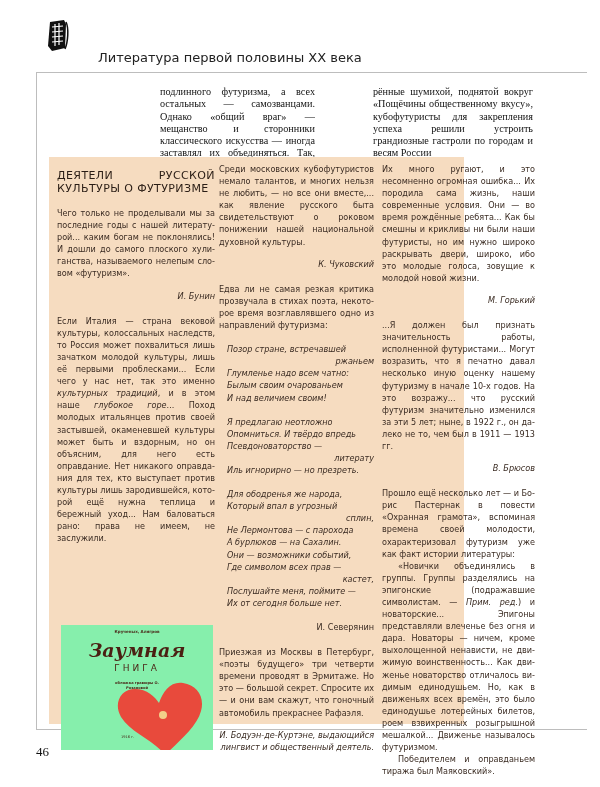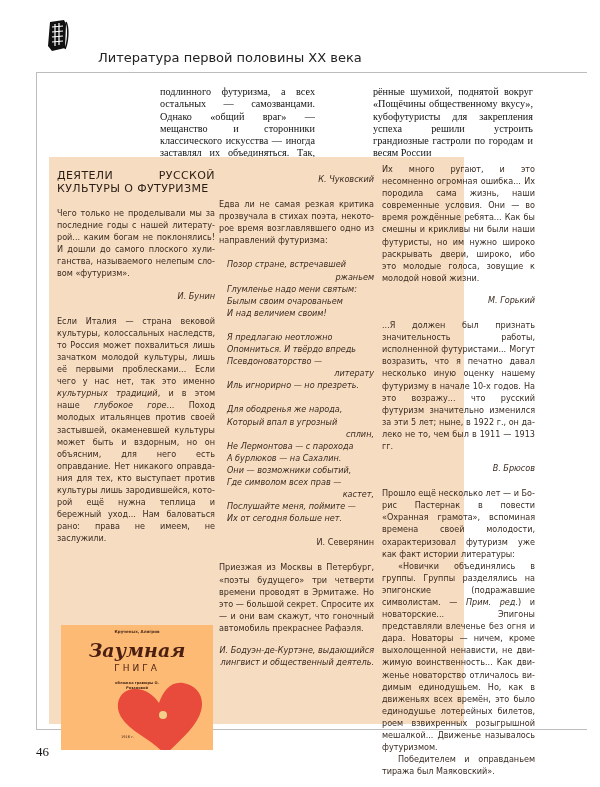--- a/index.html
+++ b/index.html
@@ -44,21 +44,21 @@
     text-align: right; font-style: italic; margin: 10px 0 13px 0;
   }
   .it { font-style: italic; }
   .poem { font-style: italic; margin: 12px 0 0 8px; }
   .poem .stanza { margin-bottom: 12px; }
   .poem .ln { display: block; }
   .poem .rt { display: block; text-align: right; }
   .indent { text-indent: 16px; }
   .cover {
     position: absolute; left: 12px; top: 468px; width: 152px; height: 125px;
-    background: #fdba74; overflow: hidden;
+    background: #86efac; overflow: hidden;
   }
   .cover-authors {
     position: absolute; top: 4px; left: 0; width: 100%; text-align: center;
     font-family: "DejaVu Sans", sans-serif; font-size: 4px; line-height: 5px; color: #4a2a1a; font-weight: bold;
   }
   .cover-title1 {
     position: absolute; top: 14px; left: 0; width: 100%; text-align: center;
     font-family: "DejaVu Serif", serif; font-style: italic; font-weight: bold; font-size: 19px; color: #4a1f12;
   }
   .cover-title2 {
@@ -112,30 +112,31 @@
       <div class="author">И. Бунин</div>
     </div>
 
     <div class="quote">
       <p><span>Если Италия — страна вековой куль­туры, колоссальных наследств, то Россия может похвалиться лишь за­чатком молодой культуры, лишь её первыми проблесками... Если чего у нас нет, так это именно </span><span class="it">культурных традиций</span><span>, и в этом наше </span><span class="it">глубокое го­ре</span><span>... Поход молодых итальянцев против своей застывшей, окамене­вшей культуры может быть и вздор­ным, но он объясним, для него есть оправдание. Нет никакого оправда­ния для тех, кто выступает против культуры лишь зародившейся, кото­рой ещё нужна теплица и бережный уход... Нам баловаться рано: права не имеем, не заслужили.</span></p>
     </div>
   </div>
 
   <div class="scol c2">
     <div class="quote">
+      <p>Среди московских кубофутуристов немало талантов, и многих нельзя не любить, — но все они вместе,... как явление русского быта свидетель­ствуют о роковом понижении нашей национальной духовной культуры.</p>
       <div class="author">К. Чуковский</div>
     </div>
 
     <div class="quote">
       <p>Едва ли не самая резкая критика прозвучала в стихах поэта, некото­рое время возглавлявшего одно из направлений футуризма:</p>
       <div class="poem">
         <div class="stanza">
           <span class="ln">Позор стране, встречавшей</span>
           <span class="rt">ржаньем</span>
-          <span class="ln">Глумленье надо мени святым:</span>
+          <span class="ln">Глумленье надо всем чатно:</span>
           <span class="ln">Былым своим очарованьем</span>
           <span class="ln">И над величием своим!</span>
         </div>
         <div class="stanza">
           <span class="ln">Я предлагаю неотложно</span>
           <span class="ln">Опомниться. И твёрдо впредь</span>
           <span class="ln">Псевдоноваторство —</span>
           <span class="rt">литерату</span>
           <span class="ln">Иль игнорирно — но презреть.</span>
         </div>

